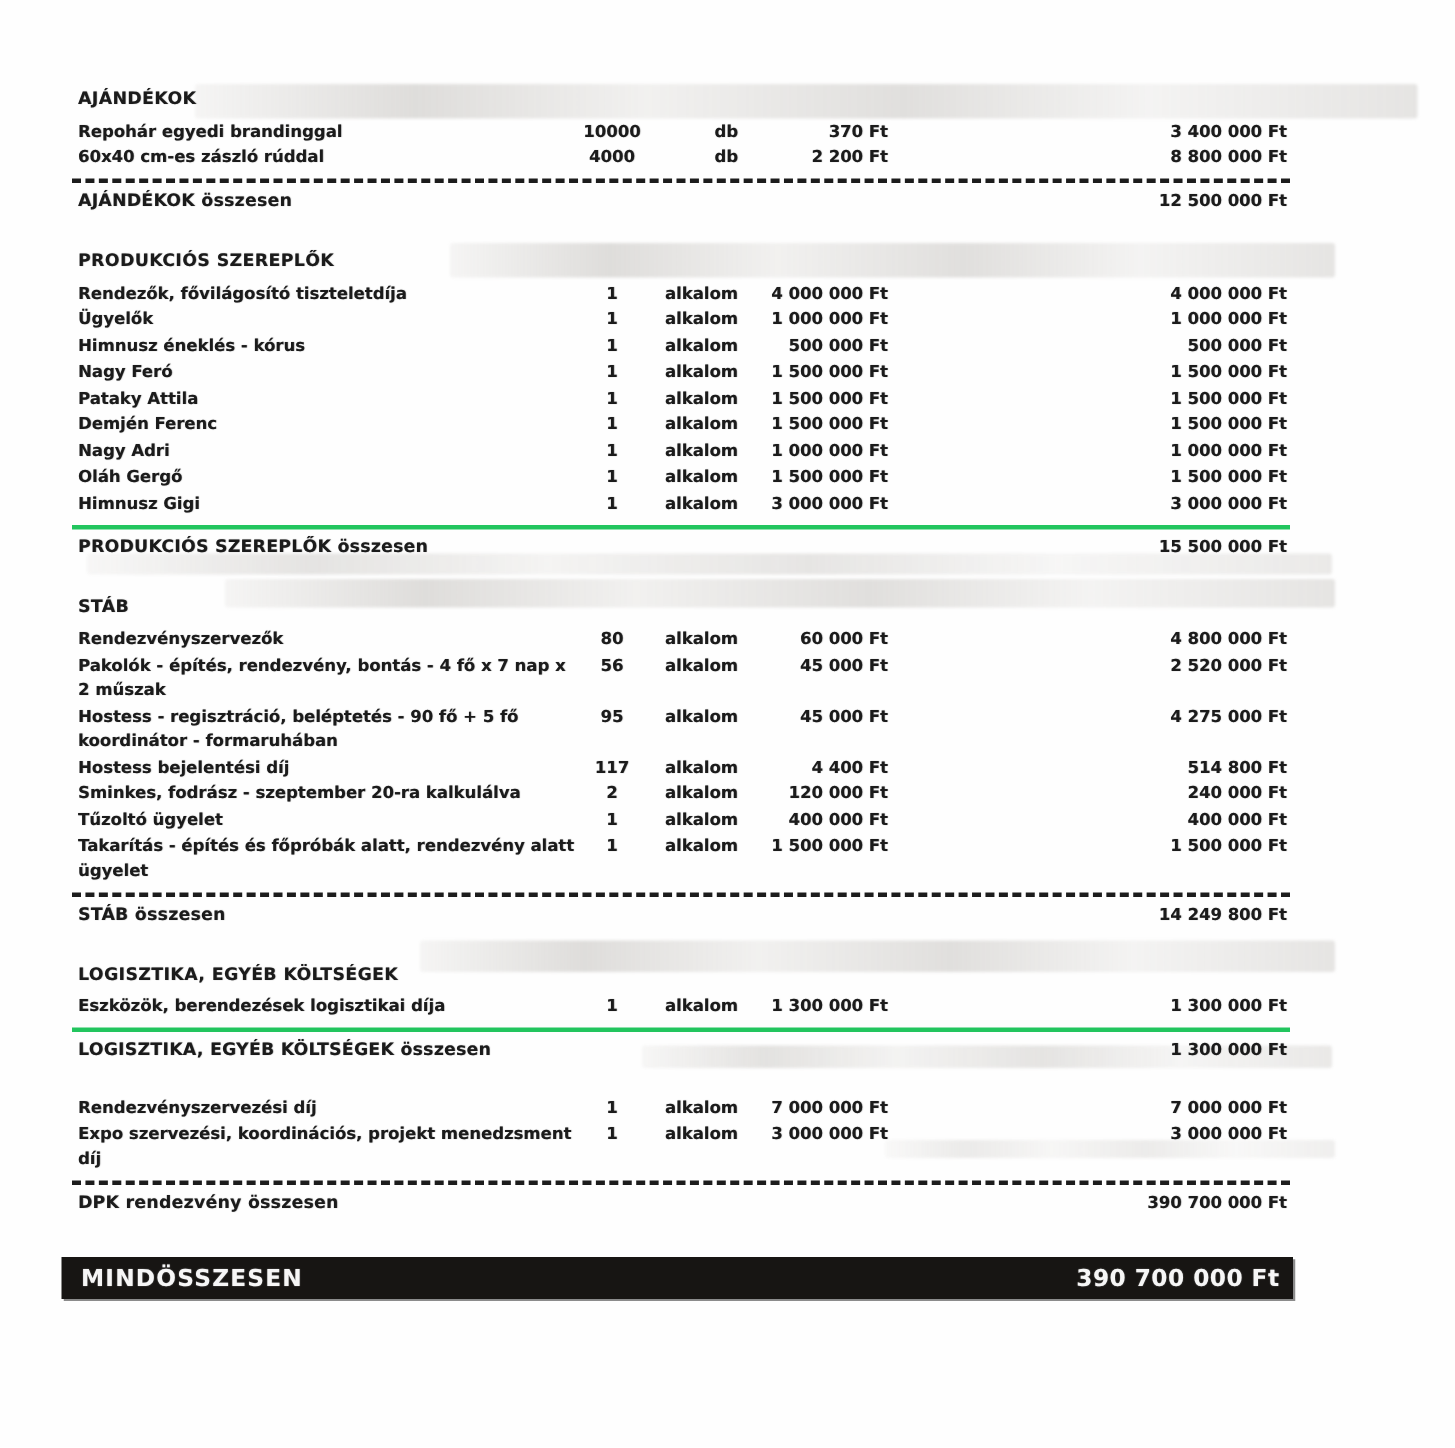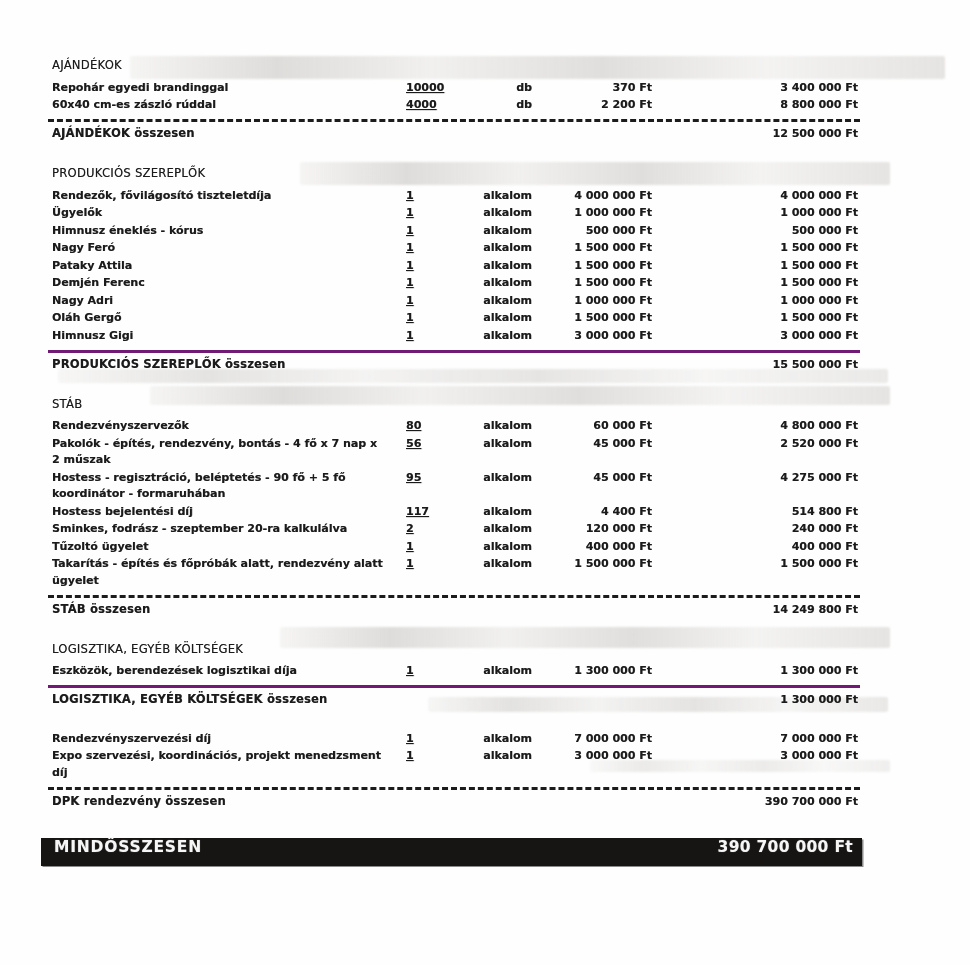--- a/index.html
+++ b/index.html
@@ -34,52 +34,51 @@
 
   .doc {
     position:absolute; left:48px; top:56px; width:812px;
     color:#1b1b1b;
     text-shadow:0.3px 0.3px 0.6px rgba(25,25,25,0.55);
     filter:blur(0.25px);
   }
 
   .section { margin-bottom:21px; }
   .section-title {
-    font-size:11.5px; font-weight:400; letter-spacing:.3px;
+    font-size:11.5px; font-weight:700; letter-spacing:.3px;
     padding:2px 0 7px 4px;
   }
   .rows { padding-bottom:2px; }
   .row {
     display:flex; align-items:flex-start;
     font-size:11px; font-weight:700; line-height:16.5px;
     padding:0.5px 0;
-    gap:20px;
   }
   .c-name  { width:338px; padding-left:4px; }
-  .c-qty   { width:44px;  text-align:left;text-decoration:underline; }
+  .c-qty   { width:44px;  text-align:center; }
   .c-unit  { width:62px;  padding-left:11px;text-align:right; }
   .c-price { width:100px; text-align:right; }
   .c-total { flex:1; text-align:right; padding-right:2px; }
 
   .subtotal-row {
     display:flex; align-items:baseline;
-    border-top:3px solid #701a75;
+    border-top:3px solid #22c55e;
     margin-top:3px; padding:4px 0 3px;
     font-size:11.5px; font-weight:700;
   }
   
   .section:nth-of-type(1) .subtotal-row,
   .section:nth-of-type(3) .subtotal-row,
   .section:nth-of-type(5) .subtotal-row { border-top:3px dashed #1c1c1c; }
 
   .subtotal-label { padding-left:4px; letter-spacing:.2px; }
   .subtotal-value { margin-left:auto; padding-right:2px; font-size:11px; }
 
   .grand-total-bar {
-    display:flex; align-items:flex-start;
+    display:flex; align-items:center;
     margin:27px 0 0 -7px; width:821px; height:28px;
     background:#171513;
     color:#f6f6f6;
     padding:0 9px 0 13px;
     box-shadow:1.5px 1.5px 0 rgba(0,0,0,0.45);
     text-shadow:0 0 1px rgba(255,255,255,0.45);
   }
   .grand-total-label { font-size:15.5px; font-weight:700; letter-spacing:.8px; }
   .grand-total-value { margin-left:auto; font-size:15.5px; font-weight:700; letter-spacing:.3px; }
 </style>

